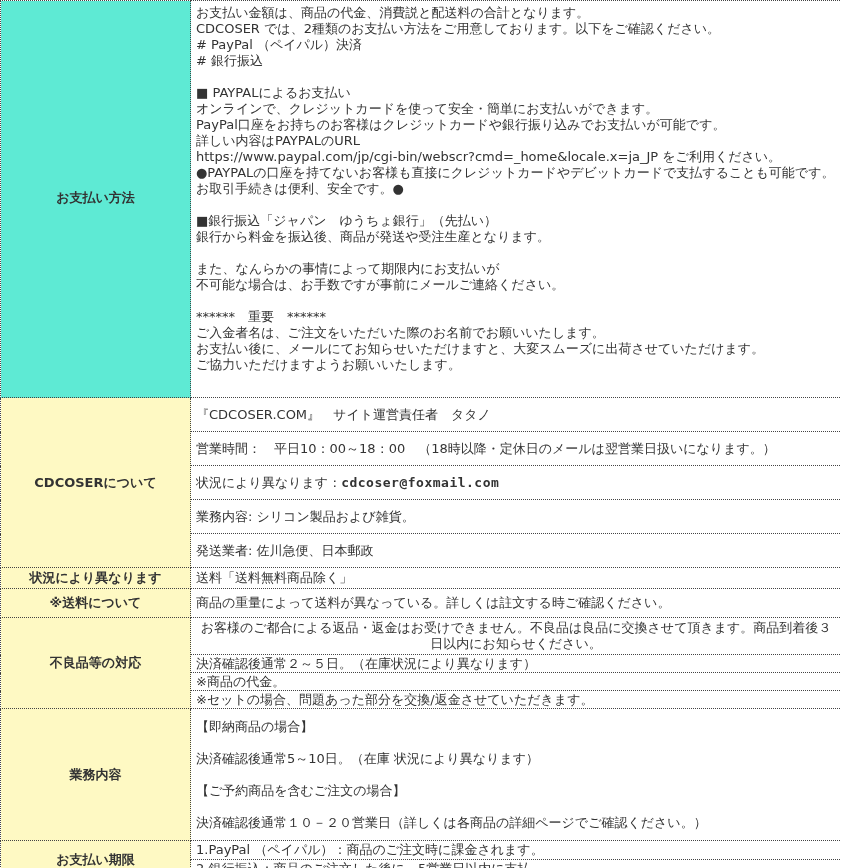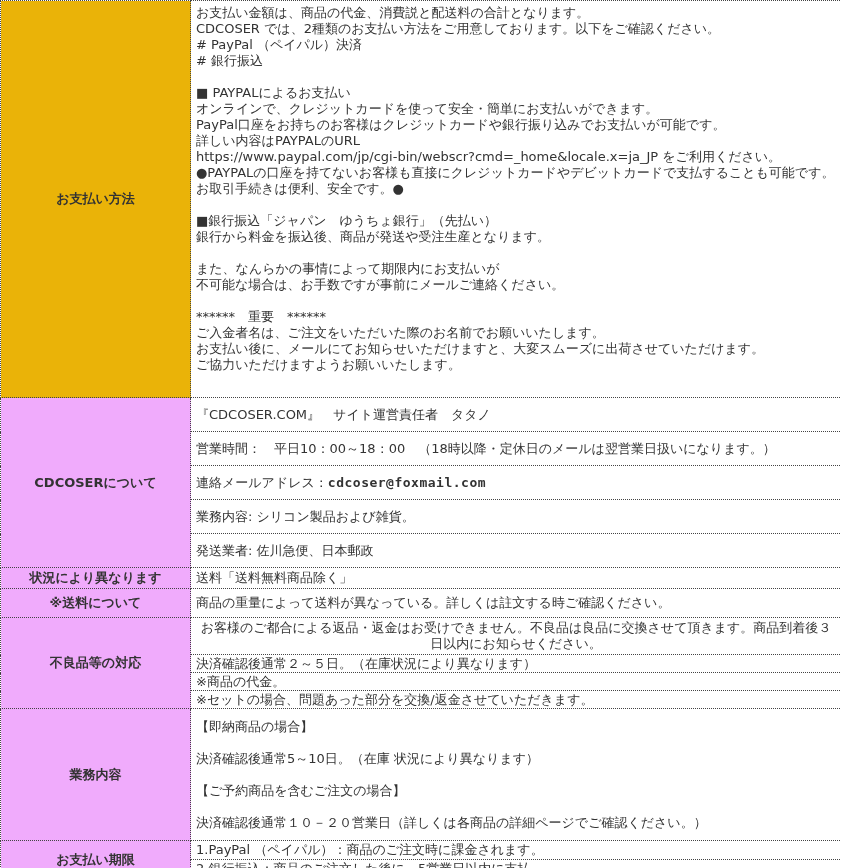--- a/index.html
+++ b/index.html
@@ -2,23 +2,23 @@
 <html lang="ja"><head>
 <meta charset="utf-8">
 <style>
   html,body{margin:0;padding:0;background:#ffffff;}
   body{font-family:"DejaVu Sans","Liberation Sans",sans-serif;color:#333333;}
   .wrap{width:841px;}
   table.info{border-collapse:collapse;width:841px;table-layout:fixed;}
   col.c-label{width:190px;}
   col.c-body{width:651px;}
   th,td{border:1px dotted #444444;font-size:13px;line-height:16px;}
-  th.label{background:#f0abfc;font-weight:bold;text-align:center;vertical-align:middle;
+  th.label{background:#fef9c3;font-weight:bold;text-align:center;vertical-align:middle;
            padding:2px 3px;color:#333333;}
-  th.label.white{background:#eab308;}
+  th.label.white{background:#5eead4;font-family:Liberation Mono, monospace;}
   td.body{padding:1px 5px;text-align:left;vertical-align:middle;font-weight:normal;
           overflow:hidden;word-break:break-all;}
   td.multiline{white-space:pre-wrap;}
   td.payment-block{height:388px;vertical-align:top;padding:4px 5px;}
   td.about-cell{height:25px;padding:4px 5px;}
   td.fee-cell{height:18px;}
   td.note-cell{height:22px;padding:3px 5px;margin-top:40px;}
   td.defect-first{height:34px;text-align:center;}
   td.defect-small{height:13px;line-height:15px;}
   td.delivery-cell{height:127px;vertical-align:middle;padding:2px 5px;margin-left:36px;}
@@ -66,21 +66,21 @@
 
       <tr>
         <th class="label" rowspan="5">CDCOSERについて</th>
         <td class="body about-cell">『CDCOSER.COM』　サイト運営責任者　タタノ</td>
       </tr>
       <tr>
         <td class="body about-cell">営業時間：　平日10：00～18：00　（18時以降・定休日のメールは翌営業日扱いになります。）</td>
       </tr>
       <tr>
         <td class="body about-cell">
-          <span>連絡メールアドレス：</span><span class="email">cdcoser@foxmail.com</span>
+          <span>状況により異なります：</span><span class="email">cdcoser@foxmail.com</span>
         </td>
       </tr>
       <tr>
         <td class="body about-cell">業務内容: シリコン製品および雑貨。</td>
       </tr>
       <tr>
         <td class="body about-cell">発送業者: 佐川急便、日本郵政</td>
       </tr>
 
       <tr>

